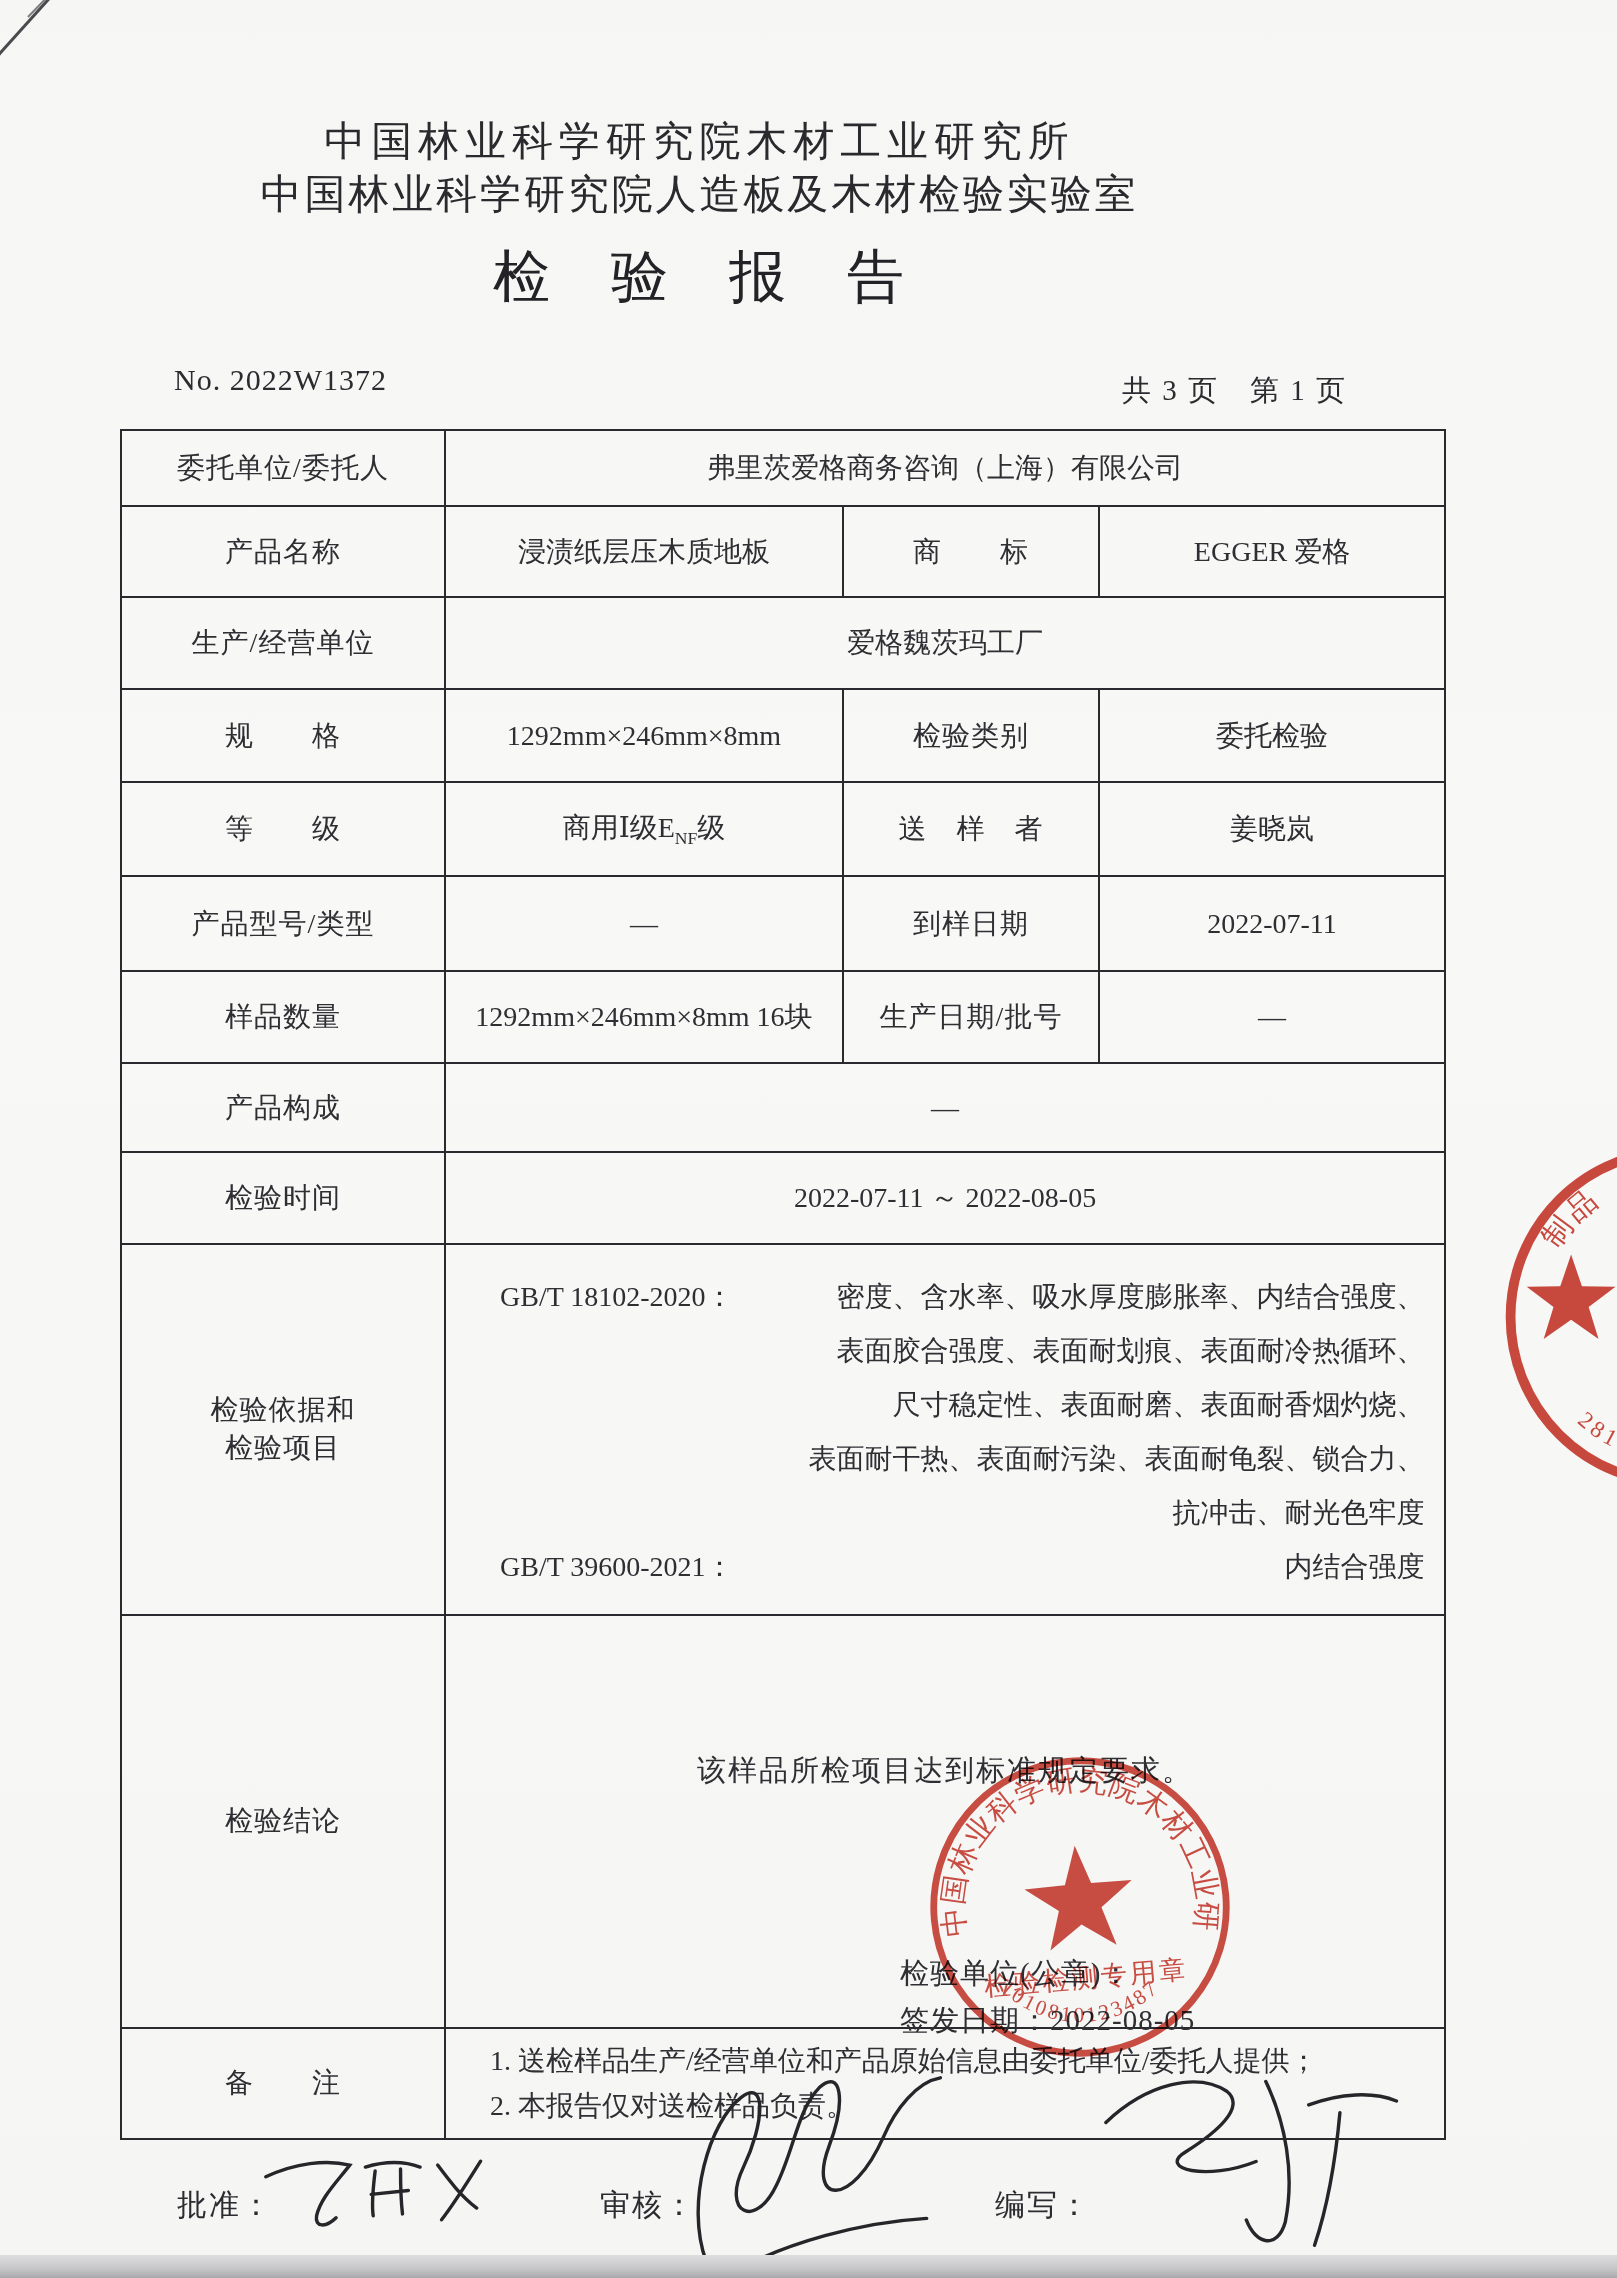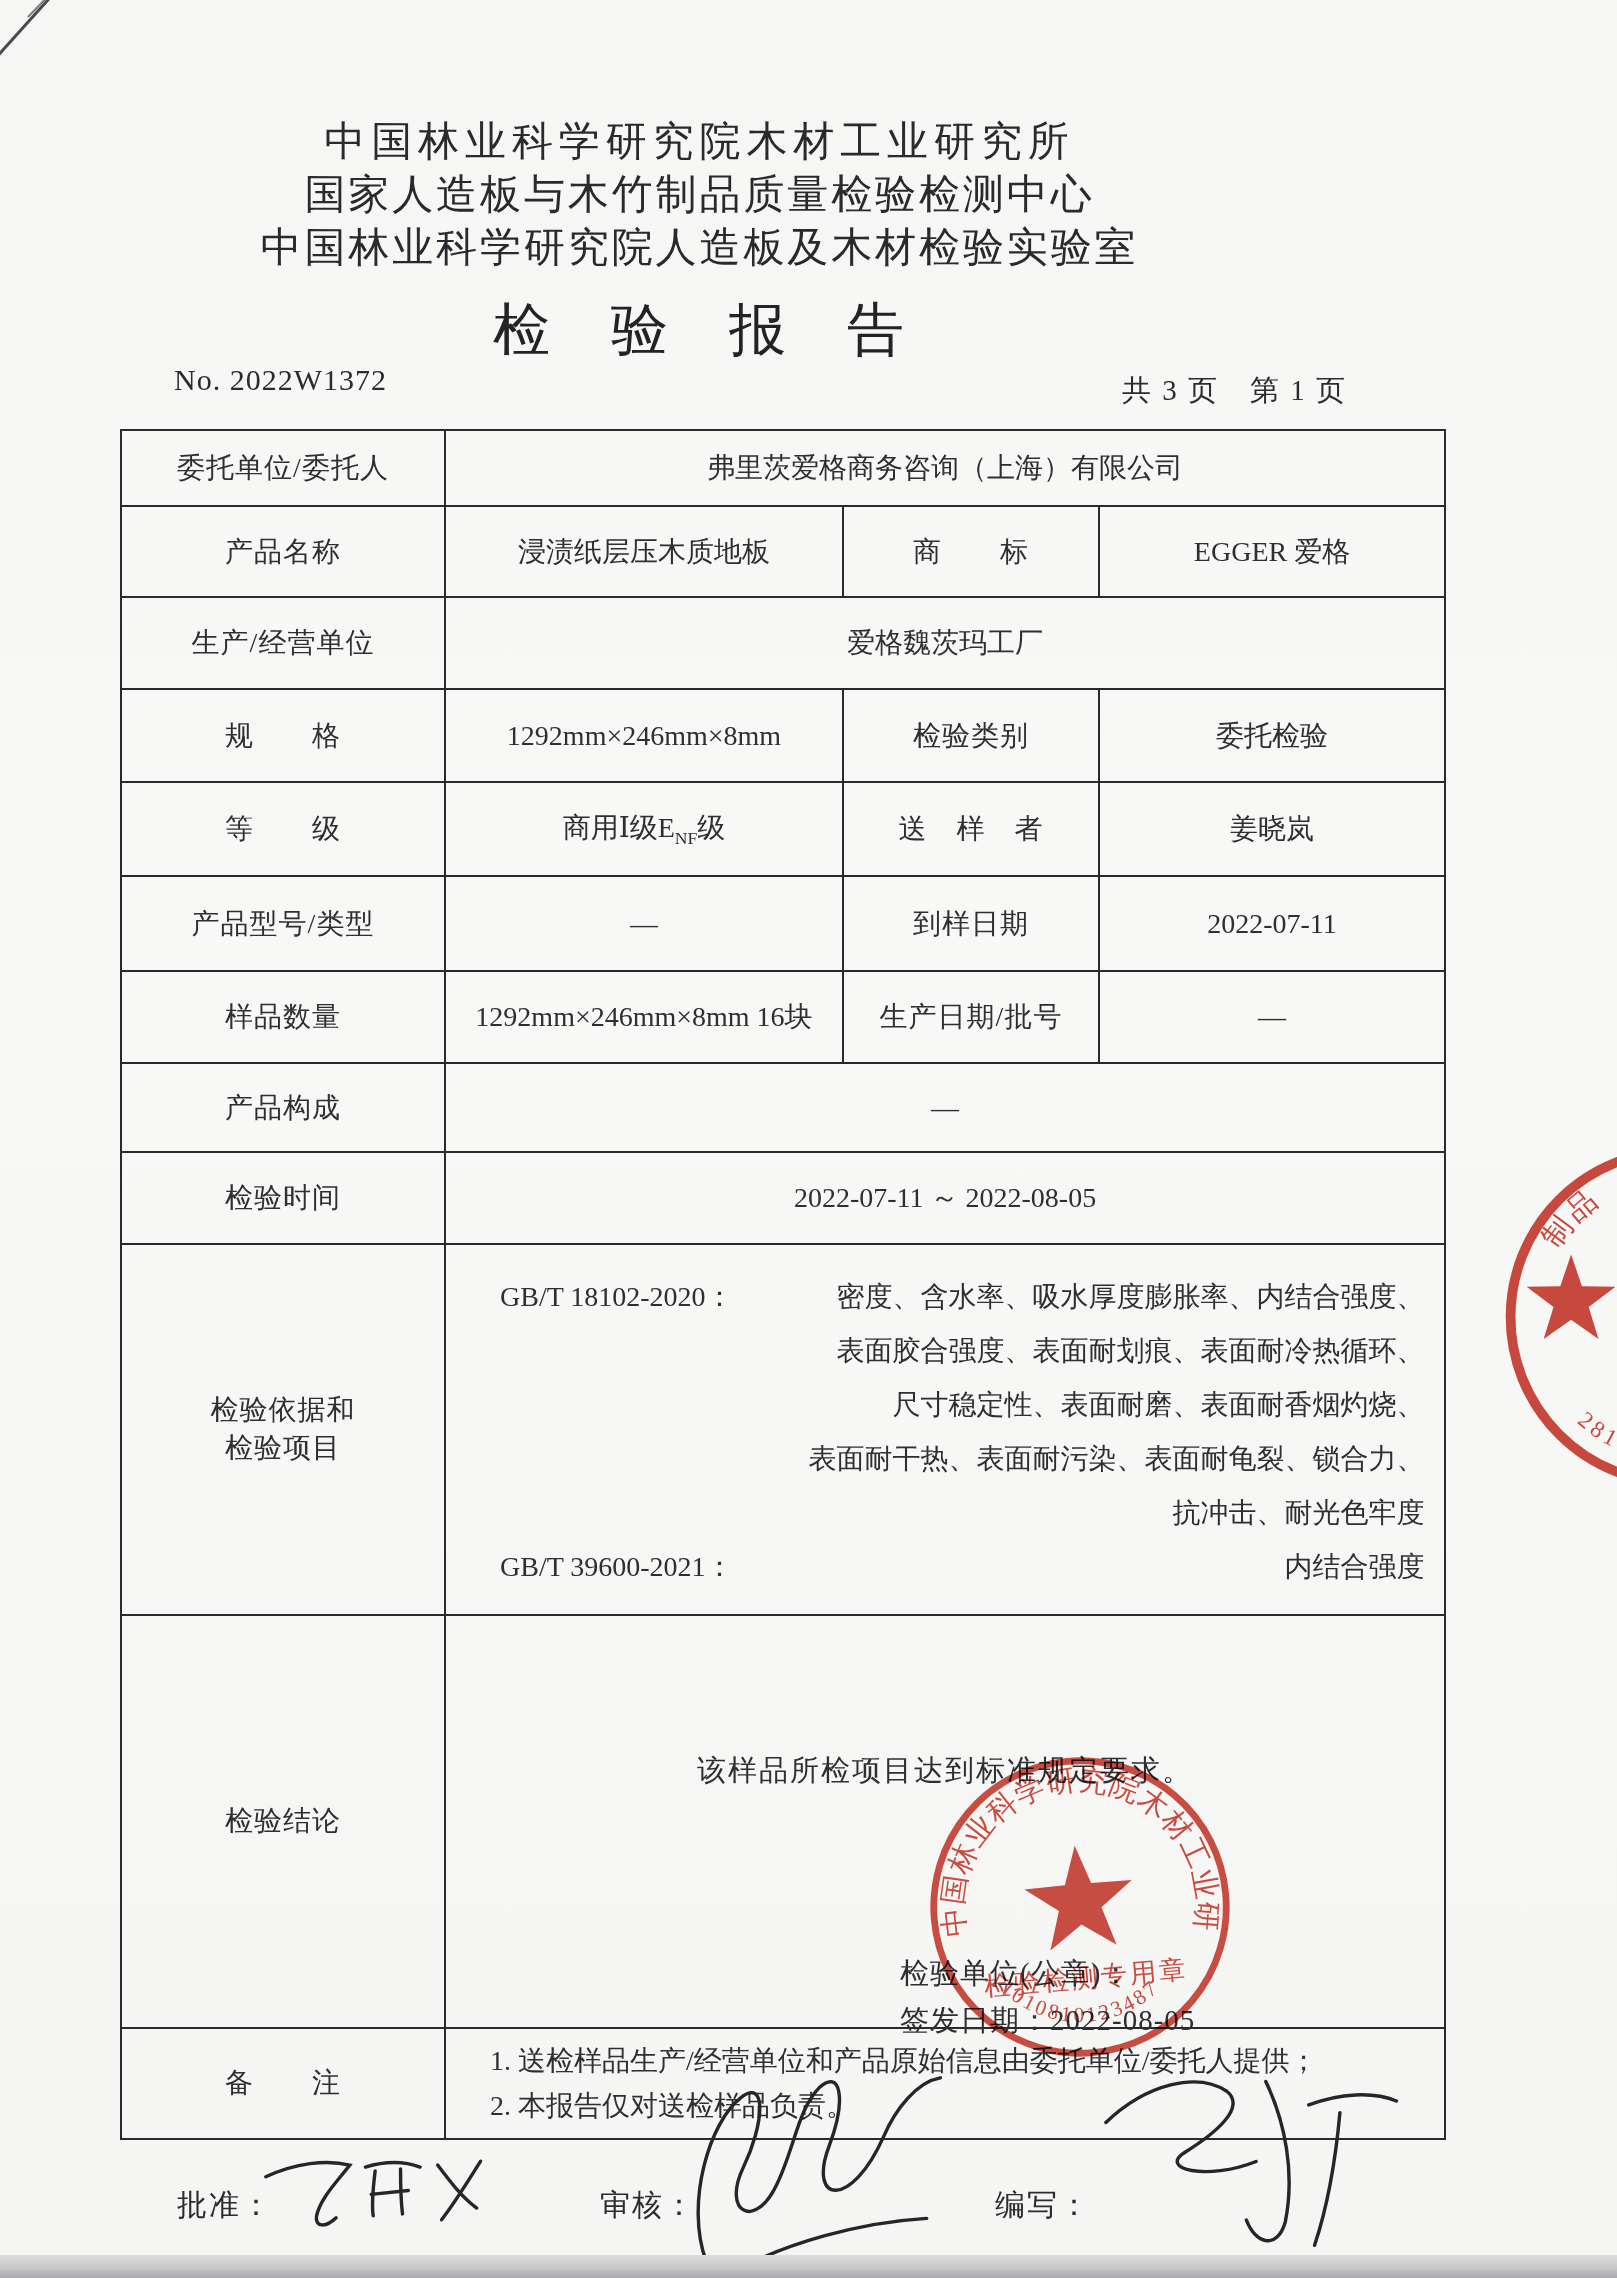--- a/index.html
+++ b/index.html
@@ -63,21 +63,20 @@
 </head>
 <body>
 
 <div class="page">
 
   <div class="corner-line a"></div>
   <div class="corner-line b"></div>
 
   <div class="header">
     <div class="org-line first">中国林业科学研究院木材工业研究所</div>
-    <div class="org-line">国家人造板与木竹制品质量检验检测中心</div>
     <div class="org-line">中国林业科学研究院人造板及木材检验实验室</div>
     <div class="report-title">检　验　报　告</div>
   </div>
   <div class="report-no">No. 2022W1372</div>
   <div class="page-info">共 3 页　第 1 页</div>
 
   <table class="report">
     <colgroup>
       <col style="width:324px">
         <col style="width:398px">

